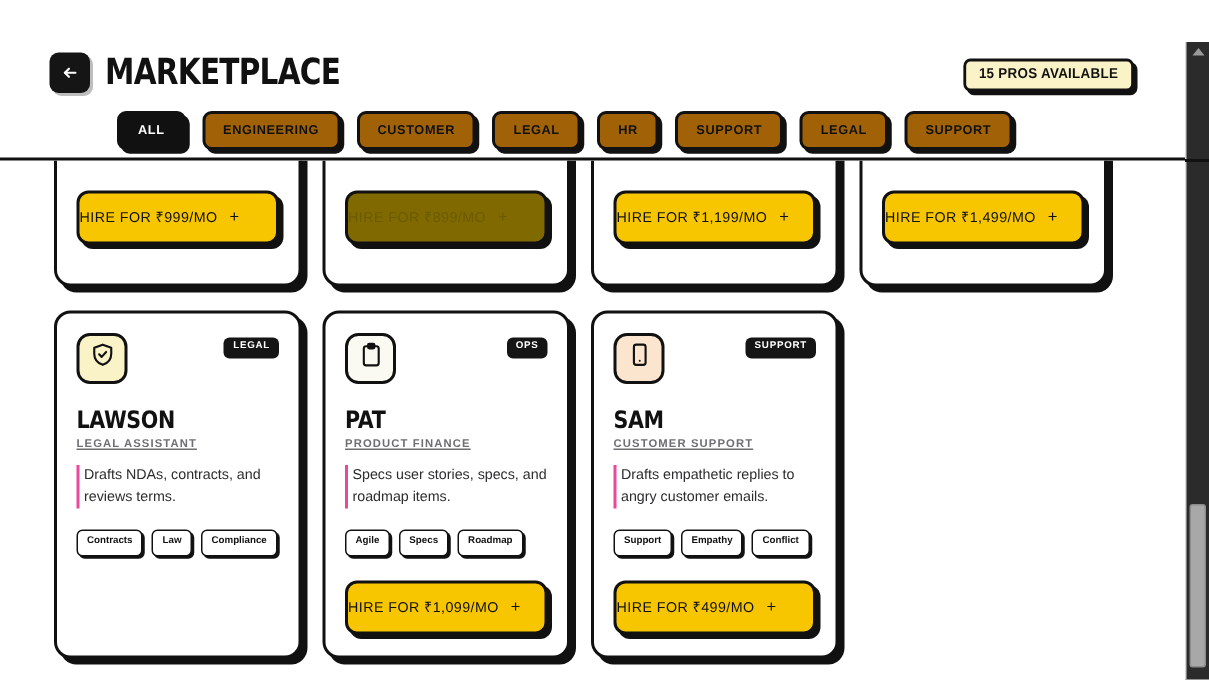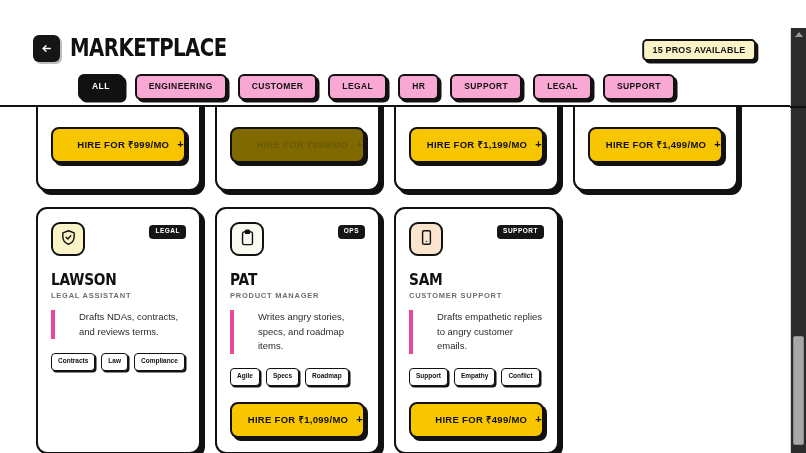--- a/index.html
+++ b/index.html
@@ -88,21 +88,21 @@
     top: 46px; left: 34px;
     display: flex;
     gap: 11px;
     align-items: flex-start;
     padding-left: 44px;
   }
 
   .pill {
     border: 2px solid #111111;
     border-radius: 6px;
-    background: #f9a8d4;
+    background: #a16207;
     color: #111111;
     font-size: 8.5px;
     font-weight: 700;
     letter-spacing: 0.4px;
     padding: 6px 12px 7px;
     box-shadow: 2.5px 2.5px 0 #111111;
     cursor: pointer;
     white-space: nowrap;
     line-height: 1;
   }
@@ -180,26 +180,27 @@
     transform: scaleX(0.86);
     transform-origin: left center;
   }
 
   .pro-role {
     font-size: 7.5px;
     font-weight: 700;
     letter-spacing: 0.75px;
     color: #6e6e73;
     margin-top: 2px;
+    text-decoration: underline;
   }
 
   .blurb {
     margin-top: 10px;
-    padding-left: 24px;
-    border-left: 4px solid #ec4899;
+    padding-left: 3px;
+    border-left: 2px solid #ec4899;
     font-size: 9.5px;
     line-height: 1.55;
     color: #2c2c2e;
   }
 
   .skills {
     display: flex;
     gap: 6px;
     margin-top: 14px;
     flex-wrap: wrap;
@@ -221,25 +222,25 @@
   .hire-btn {
     display: block;
     width: 100%;
     margin-top: 16px;
     background: #F7C600;
     border: 2.5px solid #111111;
     border-radius: 8px;
     box-shadow: 3px 3px 0 #111111;
     color: #111111;
     font-size: 9.5px;
-    font-weight: 700;
+    font-weight: 400;
     letter-spacing: 0.3px;
     padding: 9px 0 10px;
     cursor: pointer;
-    text-align: right;
+    text-align: left;
     font-family: "Liberation Sans", sans-serif;
   }
   .hire-btn .plus { margin-left: 5px; font-size: 11px; }
   .hire-btn.pressed {
     background: #806A00;
     color: #6b5a06;
   }
   .card-top .hire-btn {
     position: absolute;
     left: 13px;
@@ -393,22 +394,22 @@
             <span>
               <svg width="17" height="17" viewBox="0 0 24 24" fill="none" stroke="#111111" stroke-width="2" stroke-linecap="round" stroke-linejoin="round">
                 <rect x="5" y="4" width="14" height="18" rx="2.2"></rect>
                 <rect x="9" y="1.6" width="6" height="4.4" rx="1.2" fill="#111111"></rect>
               </svg>
             </span>
           </div>
           <div class="dept-tag">OPS</div>
         </div>
         <div class="pro-name">PAT</div>
-        <div class="pro-role">PRODUCT MANAGER</div>
-        <div class="blurb">Writes angry stories, specs, and roadmap items.</div>
+        <div class="pro-role">PRODUCT FINANCE</div>
+        <div class="blurb">Specs user stories, specs, and roadmap items.</div>
         <div class="skills">
           <span class="skill">Agile</span>
           <span class="skill">Specs</span>
           <span class="skill">Roadmap</span>
         </div>
         <button class="hire-btn">
           <span>HIRE FOR ₹1,099/MO</span>
           <span class="plus">+</span>
         </button>
       </div>

